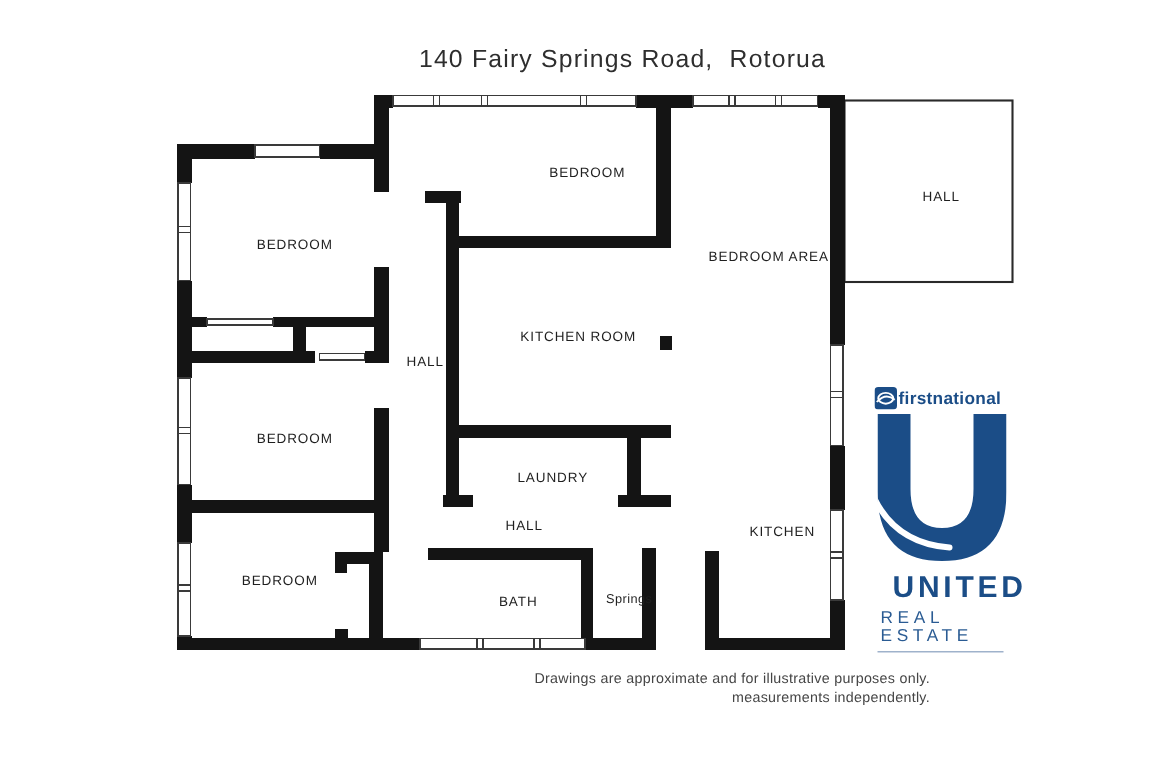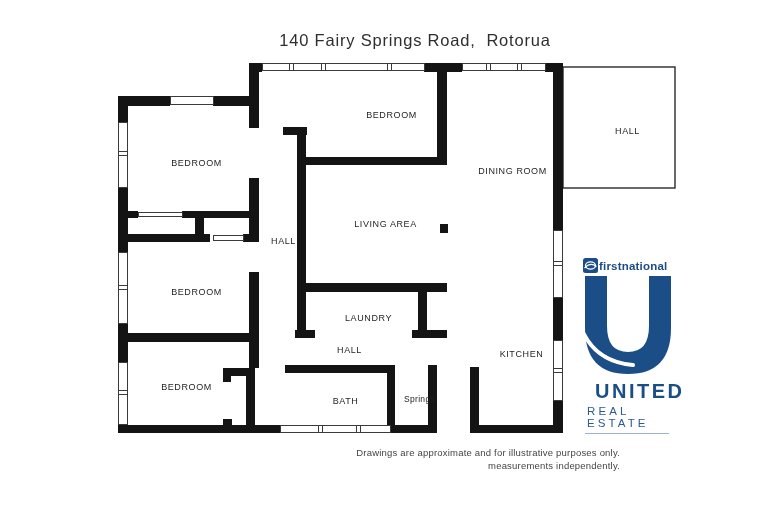--- a/index.html
+++ b/index.html
@@ -129,22 +129,22 @@
       <rect x="213" y="235.5" width="30" height="4.5"></rect>
     </g>
   </svg>
 
   <div class="room-label" style="left:190px;top:163px">BEDROOM</div>
   <div class="room-label" style="left:385px;top:115px">BEDROOM</div>
   <div class="room-label" style="left:190px;top:292px">BEDROOM</div>
   <div class="room-label" style="left:180px;top:387px">BEDROOM</div>
   <div class="room-label" style="left:277px;top:241px">HALL</div>
   <div class="room-label" style="left:343px;top:350px">HALL</div>
-  <div class="room-label" style="left:379px;top:224px">LIVING AREA</div>
-  <div class="room-label" style="left:506px;top:171px">DINING ROOM</div>
+  <div class="room-label" style="left:379px;top:224px">KITCHEN ROOM</div>
+  <div class="room-label" style="left:506px;top:171px">BEDROOM AREA</div>
   <div class="room-label" style="left:362px;top:318px">LAUNDRY</div>
   <div class="room-label" style="left:515px;top:354px">KITCHEN</div>
   <div class="room-label" style="left:339px;top:401px">BATH</div>
   <div class="room-label small" style="left:413px;top:399px">Springs</div>
   <div class="room-label" style="left:621px;top:131px">HALL</div>
 
   <div class="logo">
     <div class="fn-row">
       <svg width="15" height="15" viewBox="0 0 15 15">
         <rect x="0" y="0" width="15" height="15" rx="2.5" fill="#1b4d87"></rect>

